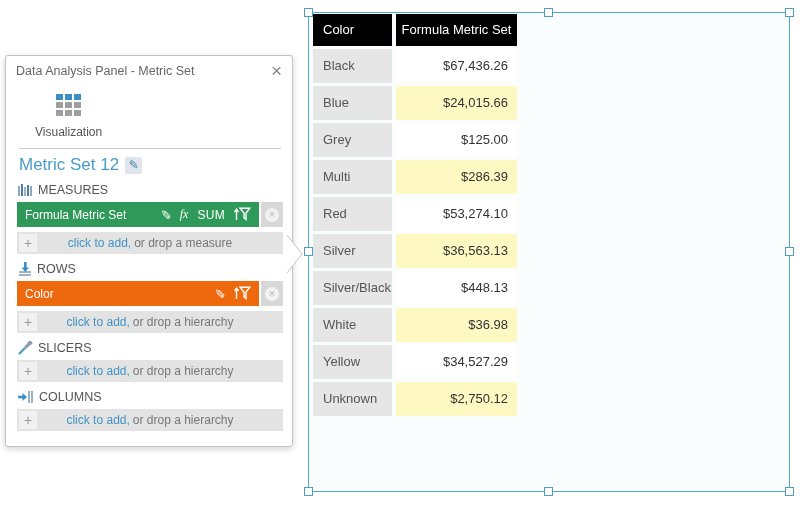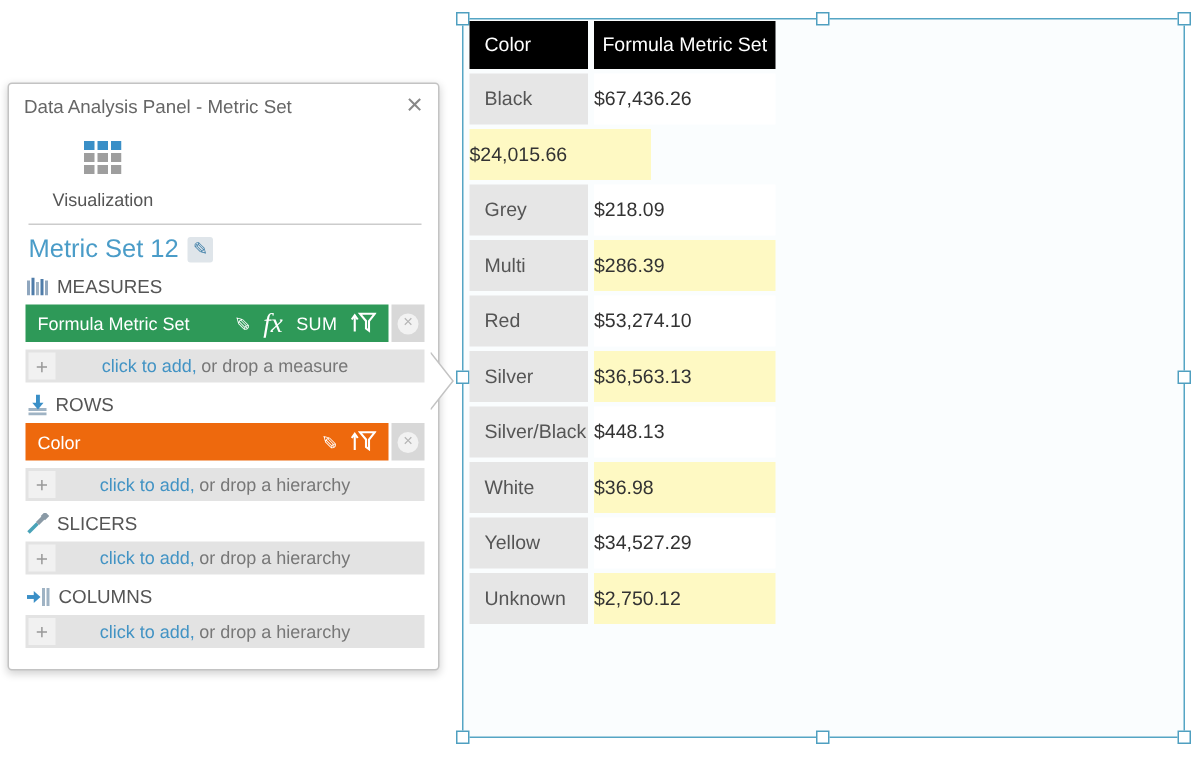--- a/index.html
+++ b/index.html
@@ -32,21 +32,21 @@
     background:#000;color:#fff;height:32px;line-height:32px;
   }
   .hcell.c1{width:79px;padding-left:10px;margin-right:4px;}
   .hcell.c2{width:121px;text-align:center;}
   .label-cell{
     width:79px;background:#e6e6e6;color:#555;height:34px;line-height:34px;
     padding-left:10px;margin-right:4px;
   }
   .value-cell{
     width:121px;background:#ffffff;color:#333;height:34px;line-height:34px;
-    text-align:left;padding-right:9px;
+    text-align:right;padding-right:9px;
   }
   .value-cell.alt{background:#fef9c3;}
 
   
   .panel{
     position:absolute;left:5px;top:55px;width:288px;height:392px;
     background:#fff;border:1px solid #c3c3c3;border-radius:3px;
     box-shadow:0 2px 6px rgba(0,0,0,.18);z-index:4;box-sizing:border-box;
   }
   .panel-title{
@@ -79,21 +79,21 @@
   .pill-row{display:flex;height:25px;margin-bottom:5px;}
   .pill{
     flex:1;display:flex;align-items:center;color:#fff;font-size:12px;
     padding:0 8px;box-sizing:border-box;cursor:pointer;
   }
   .pill.green{background:#2e9958;}
   .pill.orange{background:#ee690d;}
   .pill .pill-label{white-space:nowrap;}
   .pill .tools{margin-left:auto;display:flex;align-items:center;gap:9px;}
   .pencil{font-size:13px;transform:rotate(90deg) scaleX(-1);display:inline-block;}
-  .fx{font-style:italic;font-family:"Liberation Serif",serif;font-size:18px;}
+  .fx{font-style:italic;font-family:"Liberation Serif",serif;font-size:12px;}
   .agg{font-size:12px;letter-spacing:.3px;}
   .pill-x{
     width:22px;margin-left:2px;background:#d8d8d8;display:flex;
     align-items:center;justify-content:center;cursor:pointer;
   }
   .pill-x .circ{
     width:14px;height:14px;border-radius:50%;background:#f2f2f2;color:#b5b5b5;
     font-size:11px;line-height:13px;text-align:center;
   }
 
@@ -129,25 +129,26 @@
   <div class="trow">
     <div class="tcell hcell c1">Color</div>
     <div class="tcell hcell c2">Formula Metric Set</div>
   </div>
   <div>
       <div class="trow">
         <div class="tcell label-cell">Black</div>
         <div class="tcell value-cell">$67,436.26</div>
       </div>
       <div class="trow">
+        <div class="tcell label-cell">Blue</div>
         <div class="tcell value-cell alt">$24,015.66</div>
       </div>
       <div class="trow">
         <div class="tcell label-cell">Grey</div>
-        <div class="tcell value-cell">$218.09</div>
+        <div class="tcell value-cell">$125.00</div>
       </div>
       <div class="trow">
         <div class="tcell label-cell">Multi</div>
         <div class="tcell value-cell alt">$286.39</div>
       </div>
       <div class="trow">
         <div class="tcell label-cell">Red</div>
         <div class="tcell value-cell">$53,274.10</div>
       </div>
       <div class="trow">

